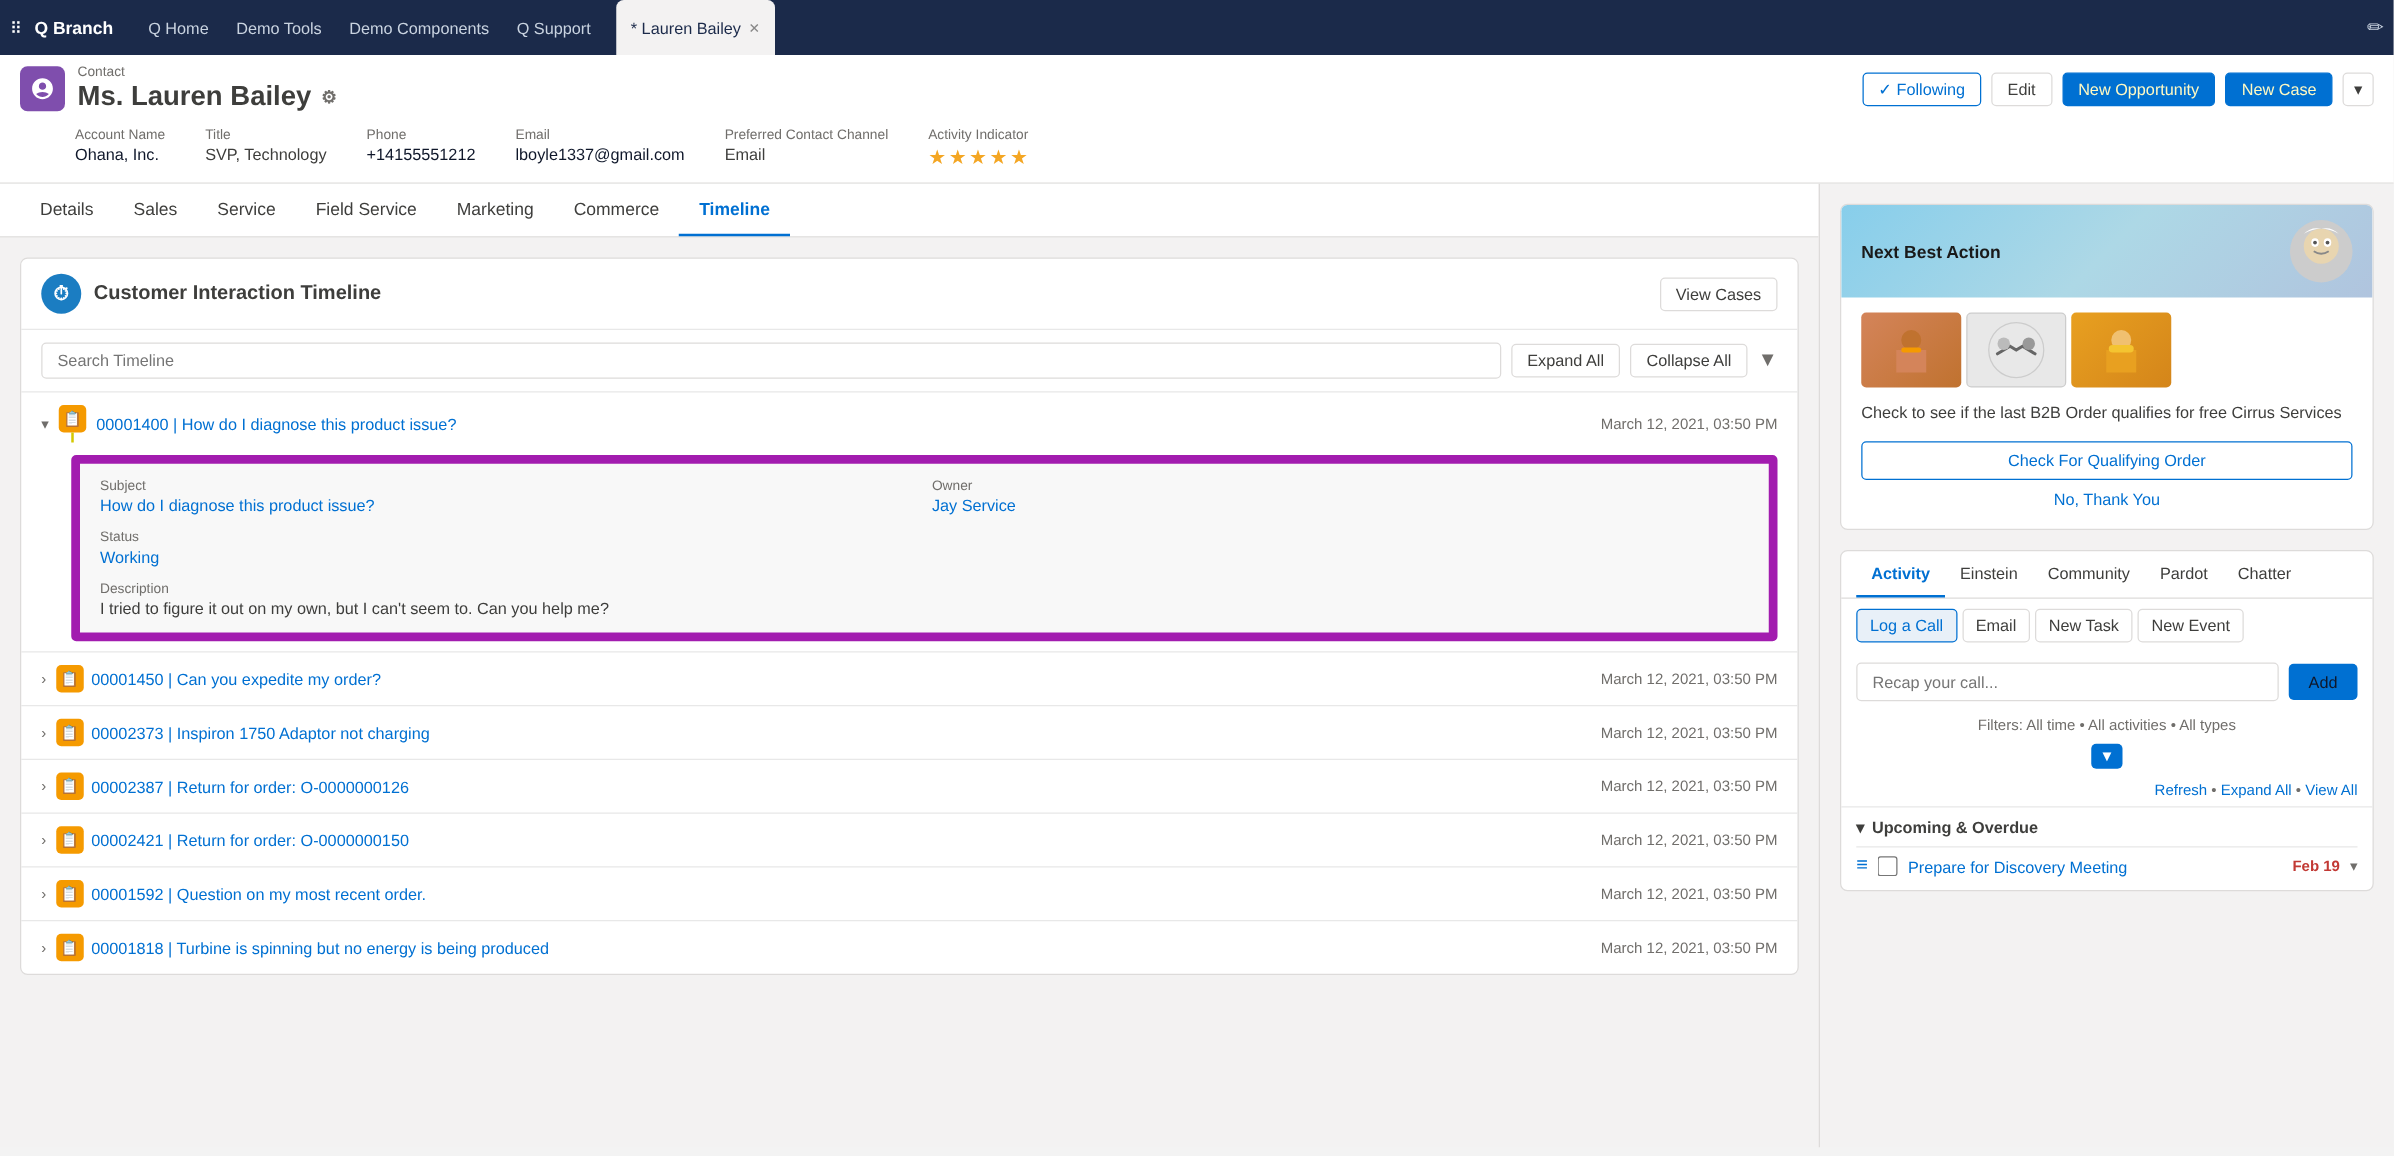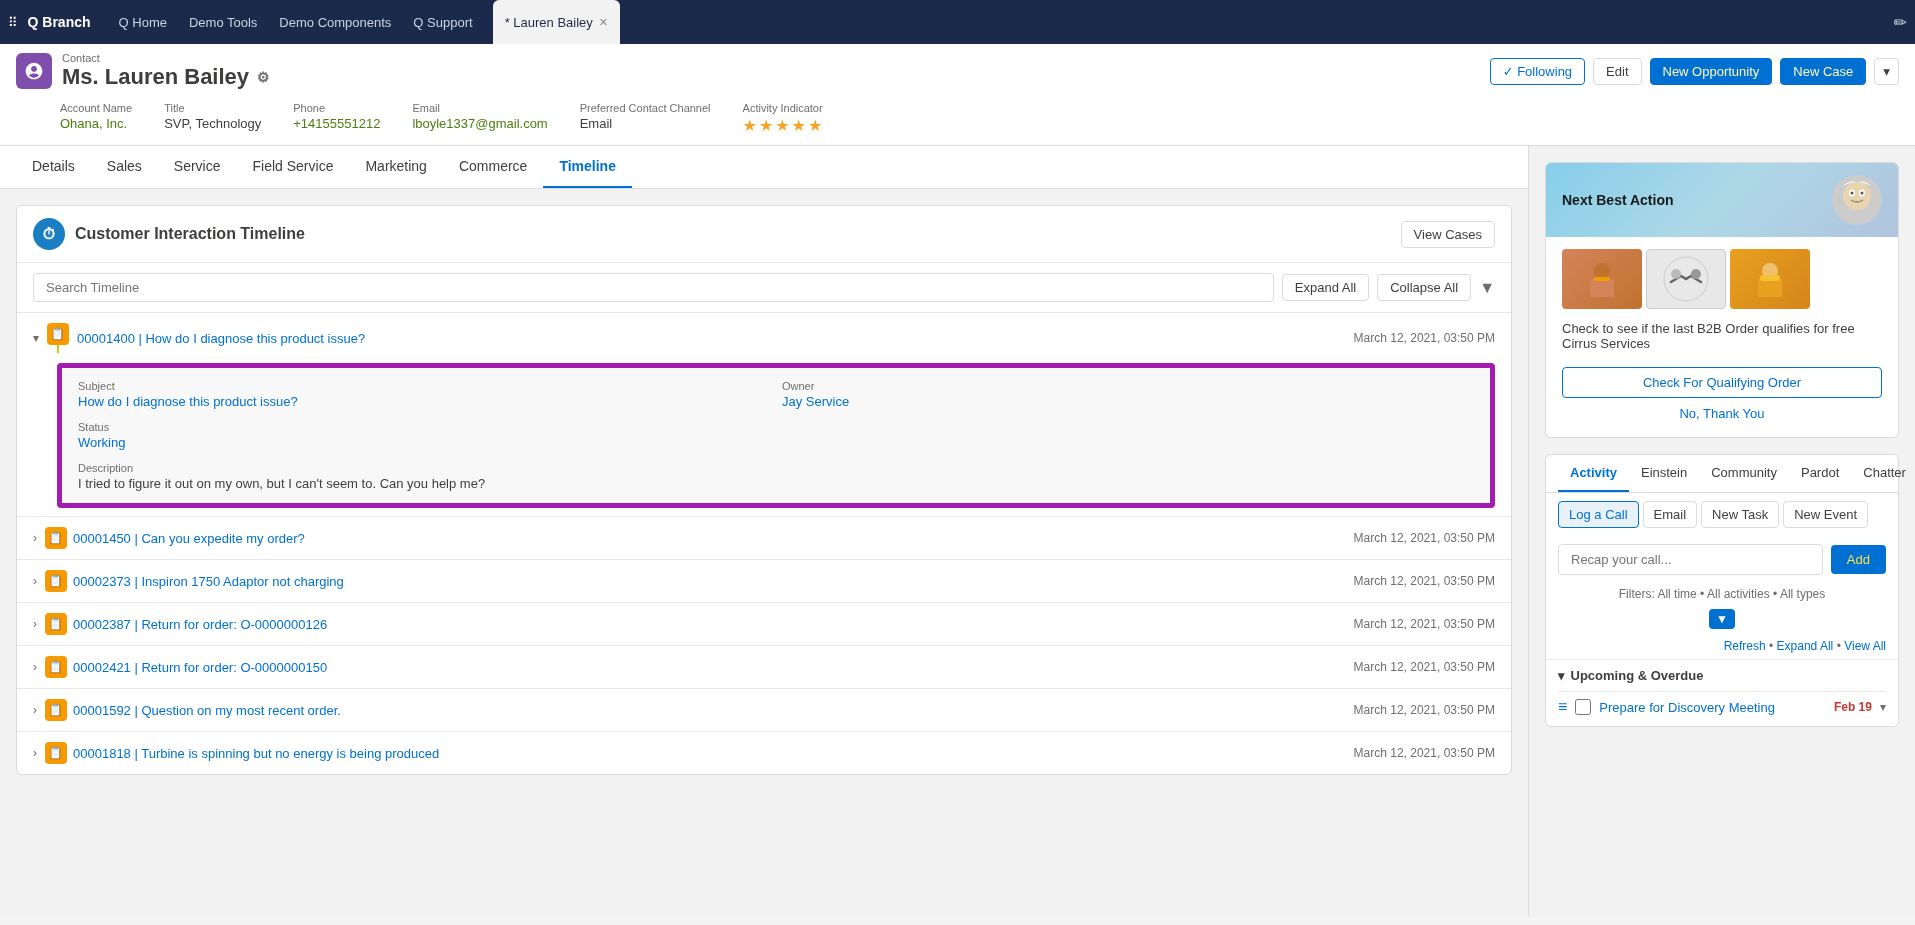--- a/index.html
+++ b/index.html
@@ -110,37 +110,37 @@
       cursor: pointer;
     }
     .record-fields {
       display: flex;
       gap: 32px;
       padding: 8px 0 10px 44px;
     }
     .field-group { display: flex; flex-direction: column; gap: 2px; }
     .field-label { font-size: 11px; color: #706e6b; }
     .field-value { font-size: 13px; color: #3e3e3c; }
-    .field-value.link { color: #4d7c0f; cursor: pointer; text-decoration: none; }
+    .field-value.link { color: #0f172a; cursor: pointer; text-decoration: none; }
     .stars { color: #f4a623; font-size: 16px; letter-spacing: 2px; }
 
     
     .main-layout {
       display: flex;
       height: calc(100vh - 44px - 110px);
       min-height: 580px;
     }
     .left-panel {
       flex: 1;
       background: #f3f2f2;
       overflow-y: auto;
       padding-bottom: 16px;
     }
     .right-panel {
-      width: 387px;
+      width: 460px;
       background: #f3f2f2;
       border-left: 1px solid #dddbda;
       overflow-y: auto;
     }
 
     
     .tabs-bar {
       background: #fff;
       display: flex;
       border-bottom: 1px solid #dddbda;
@@ -242,21 +242,21 @@
       color: #fff; font-size: 12px;
       flex-shrink: 0;
     }
     .timeline-case-link { color: #0070d2; font-size: 13px; text-decoration: none; flex: 1; }
     .timeline-date { color: #706e6b; font-size: 12px; white-space: nowrap; }
     .chevron-icon { color: #706e6b; font-size: 12px; cursor: pointer; }
 
     
     .case-detail {
       background: #f8f8f8;
-      border: 5px solid #a21caf;
+      border: 7px solid #a21caf;
       margin: 0 16px 8px 40px;
       border-radius: 4px;
       padding: 12px 16px;
     }
     .case-detail-grid {
       display: grid;
       grid-template-columns: 1fr 1fr;
       gap: 12px;
     }
     .case-detail-label { font-size: 11px; color: #706e6b; margin-bottom: 2px; }
@@ -382,21 +382,21 @@
       flex: 1;
       border: 1px solid #dddbda;
       border-radius: 4px;
       padding: 7px 12px;
       font-size: 13px;
       color: #706e6b;
       outline: none;
     }
     .btn-add {
       background: #0070d2;
-      color: #fde047;
+      color: #0f172a;
       border: none;
       padding: 7px 16px;
       border-radius: 4px;
       cursor: pointer;
       font-size: 13px;
     }
     .filters-row {
       padding: 4px 12px 8px;
       display: flex;
       align-items: center;

